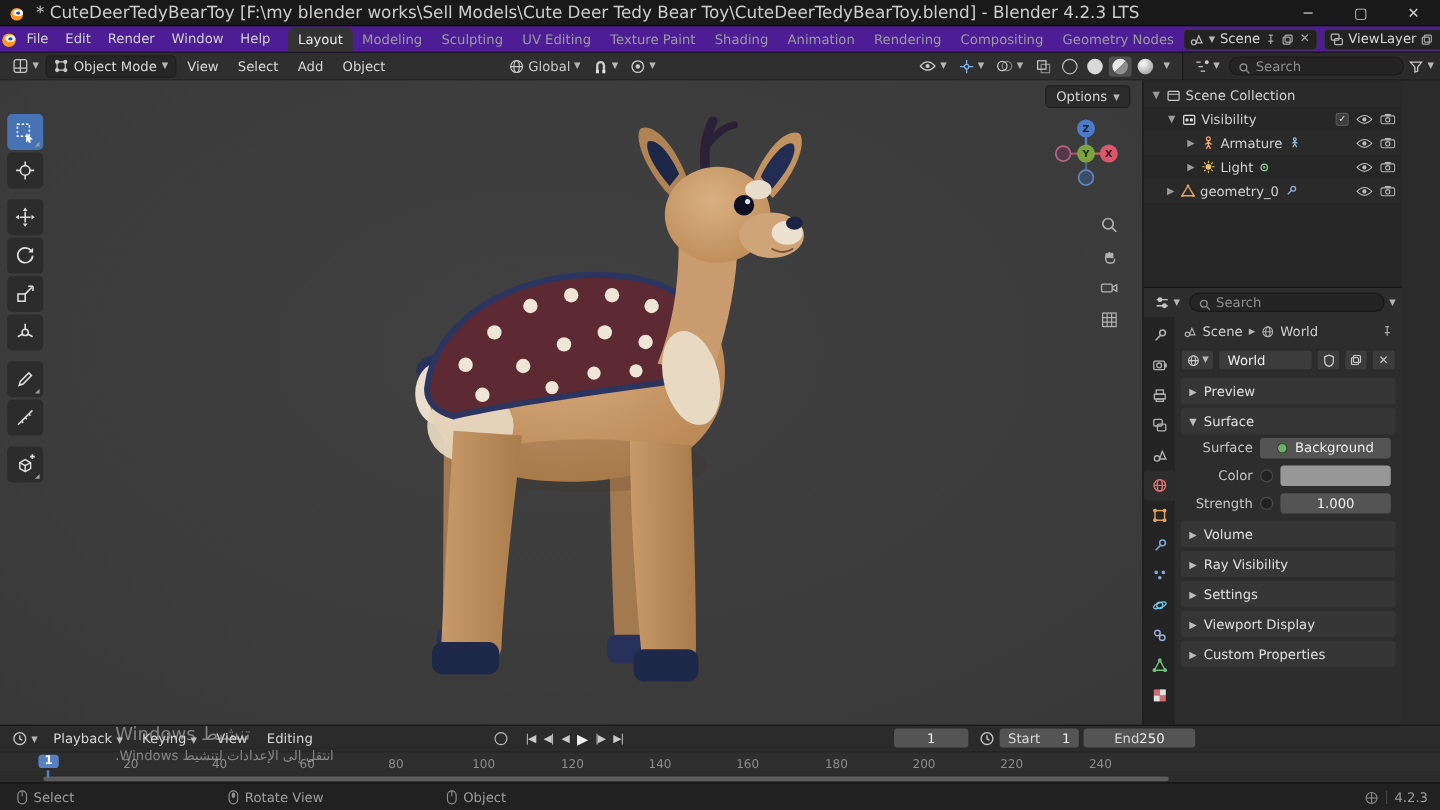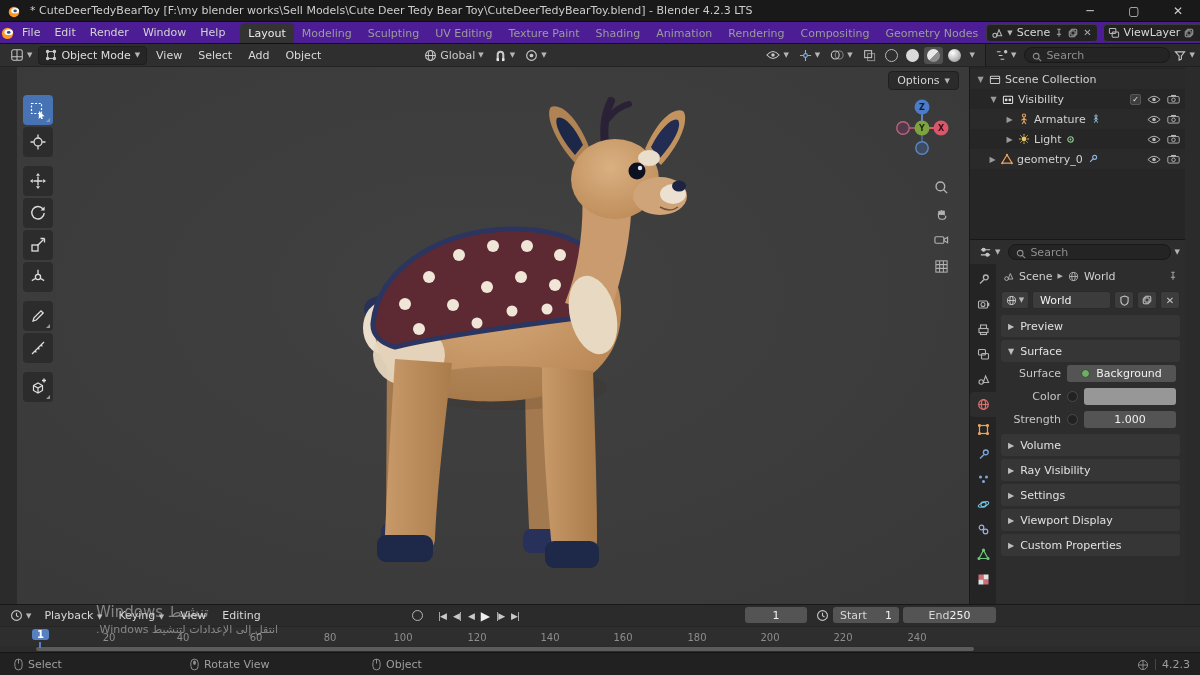--- a/index.html
+++ b/index.html
@@ -4,21 +4,21 @@
 <style>
   *{box-sizing:border-box;margin:0;padding:0}
   html,body{width:1200px;height:675px}
   body{position:relative;background:#2b2b2b;font-family:"DejaVu Sans","Liberation Sans",sans-serif;font-size:11px;color:#d6d6d6;overflow:hidden}
   svg{display:block}
   .abs{position:absolute}
 
   
   .titlebar{position:absolute;top:0;left:0;width:1200px;height:22px;background:#191919;display:flex;align-items:center;border-bottom:1px solid #0d0d0d}
   .titlebar .logo{margin-left:7px}
-  .title-text{margin-left:9px;font-size:11px;color:#cdcdcd;white-space:nowrap}
+  .title-text{margin-left:9px;font-size:14px;color:#cdcdcd;white-space:nowrap}
   .win-controls{margin-left:auto;display:flex;height:100%}
   .win-btn{width:44px;display:flex;align-items:center;justify-content:center;color:#cfcfcf;font-size:12px}
 
   
   .menubar{position:absolute;top:22px;left:0;width:1200px;height:22px;background:#4c1d95;display:flex;align-items:center;border-bottom:1px solid #101010}
   .mb-logo{width:28px;display:flex;justify-content:center;align-items:center}
   .menu-item{padding:0 7px;height:100%;display:flex;align-items:center;color:#d2d2d2;white-space:nowrap}
   .ws-wrap{display:flex;align-items:flex-end;height:100%;margin-left:8px}
   .ws-tab{padding:0 8px;height:20px;display:flex;align-items:center;color:#9b9b9b;border-radius:5px 5px 0 0;white-space:nowrap}
   .ws-tab.active{background:#333333;color:#eaeaea}
@@ -33,21 +33,21 @@
   .hmenu{padding:2px 7px;color:#d8d8d8;white-space:nowrap}
   .dd{display:flex;align-items:center;gap:4px;background:#262626;border:1px solid #1e1e1e;border-radius:4px;padding:2px 6px;color:#dcdcdc;white-space:nowrap}
   .flat{display:flex;align-items:center;gap:3px;padding:2px 4px;color:#c9c9c9}
   .sph{width:13px;height:13px;border-radius:50%}
   .sph-btn{padding:2px 3px;border-radius:3px;display:flex;align-items:center}
   .sph-btn.active{background:#505050}
   .outliner-header{width:215px;background:#2a2a2a;border-left:1px solid #191919;border-bottom:1px solid #202020;display:flex;align-items:center;gap:4px;padding:0 5px}
   .search-pill{flex:1;min-width:0;display:flex;align-items:flex-end;gap:4px;background:#242424;border:1px solid #191919;border-radius:9px;height:16px;padding:0 7px;color:#8f8f8f}
 
   
-  .workarea{position:absolute;top:67px;left:17px;width:1168px;height:537px;display:flex}
+  .workarea{position:absolute;top:67px;left:0;width:1168px;height:537px;display:flex}
   .viewport{flex:1;position:relative;overflow:hidden;border-right:1px solid #191919;
     background:radial-gradient(1100px 650px at 48% 42%, #414141 0%, #3a3a3a 55%, #343434 100%)}
   .options-btn{position:absolute;top:4px;right:10px;display:flex;align-items:center;gap:5px;background:#2b2b2b;border:1px solid #1f1f1f;border-radius:4px;padding:2px 8px;color:#d5d5d5}
 
   
   .toolbar{position:absolute;left:6px;top:28px;display:flex;flex-direction:column;gap:2px}
   .tool-btn{width:30px;height:30px;background:#2c2c2c;border-radius:4px;display:flex;align-items:center;justify-content:center;position:relative}
   .tool-btn.active{background:#4772b3}
   .tool-btn.gap{margin-top:7px}
   .tool-btn.var::after{content:"";position:absolute;right:3px;bottom:3px;border-left:4px solid transparent;border-bottom:4px solid #9a9a9a}

